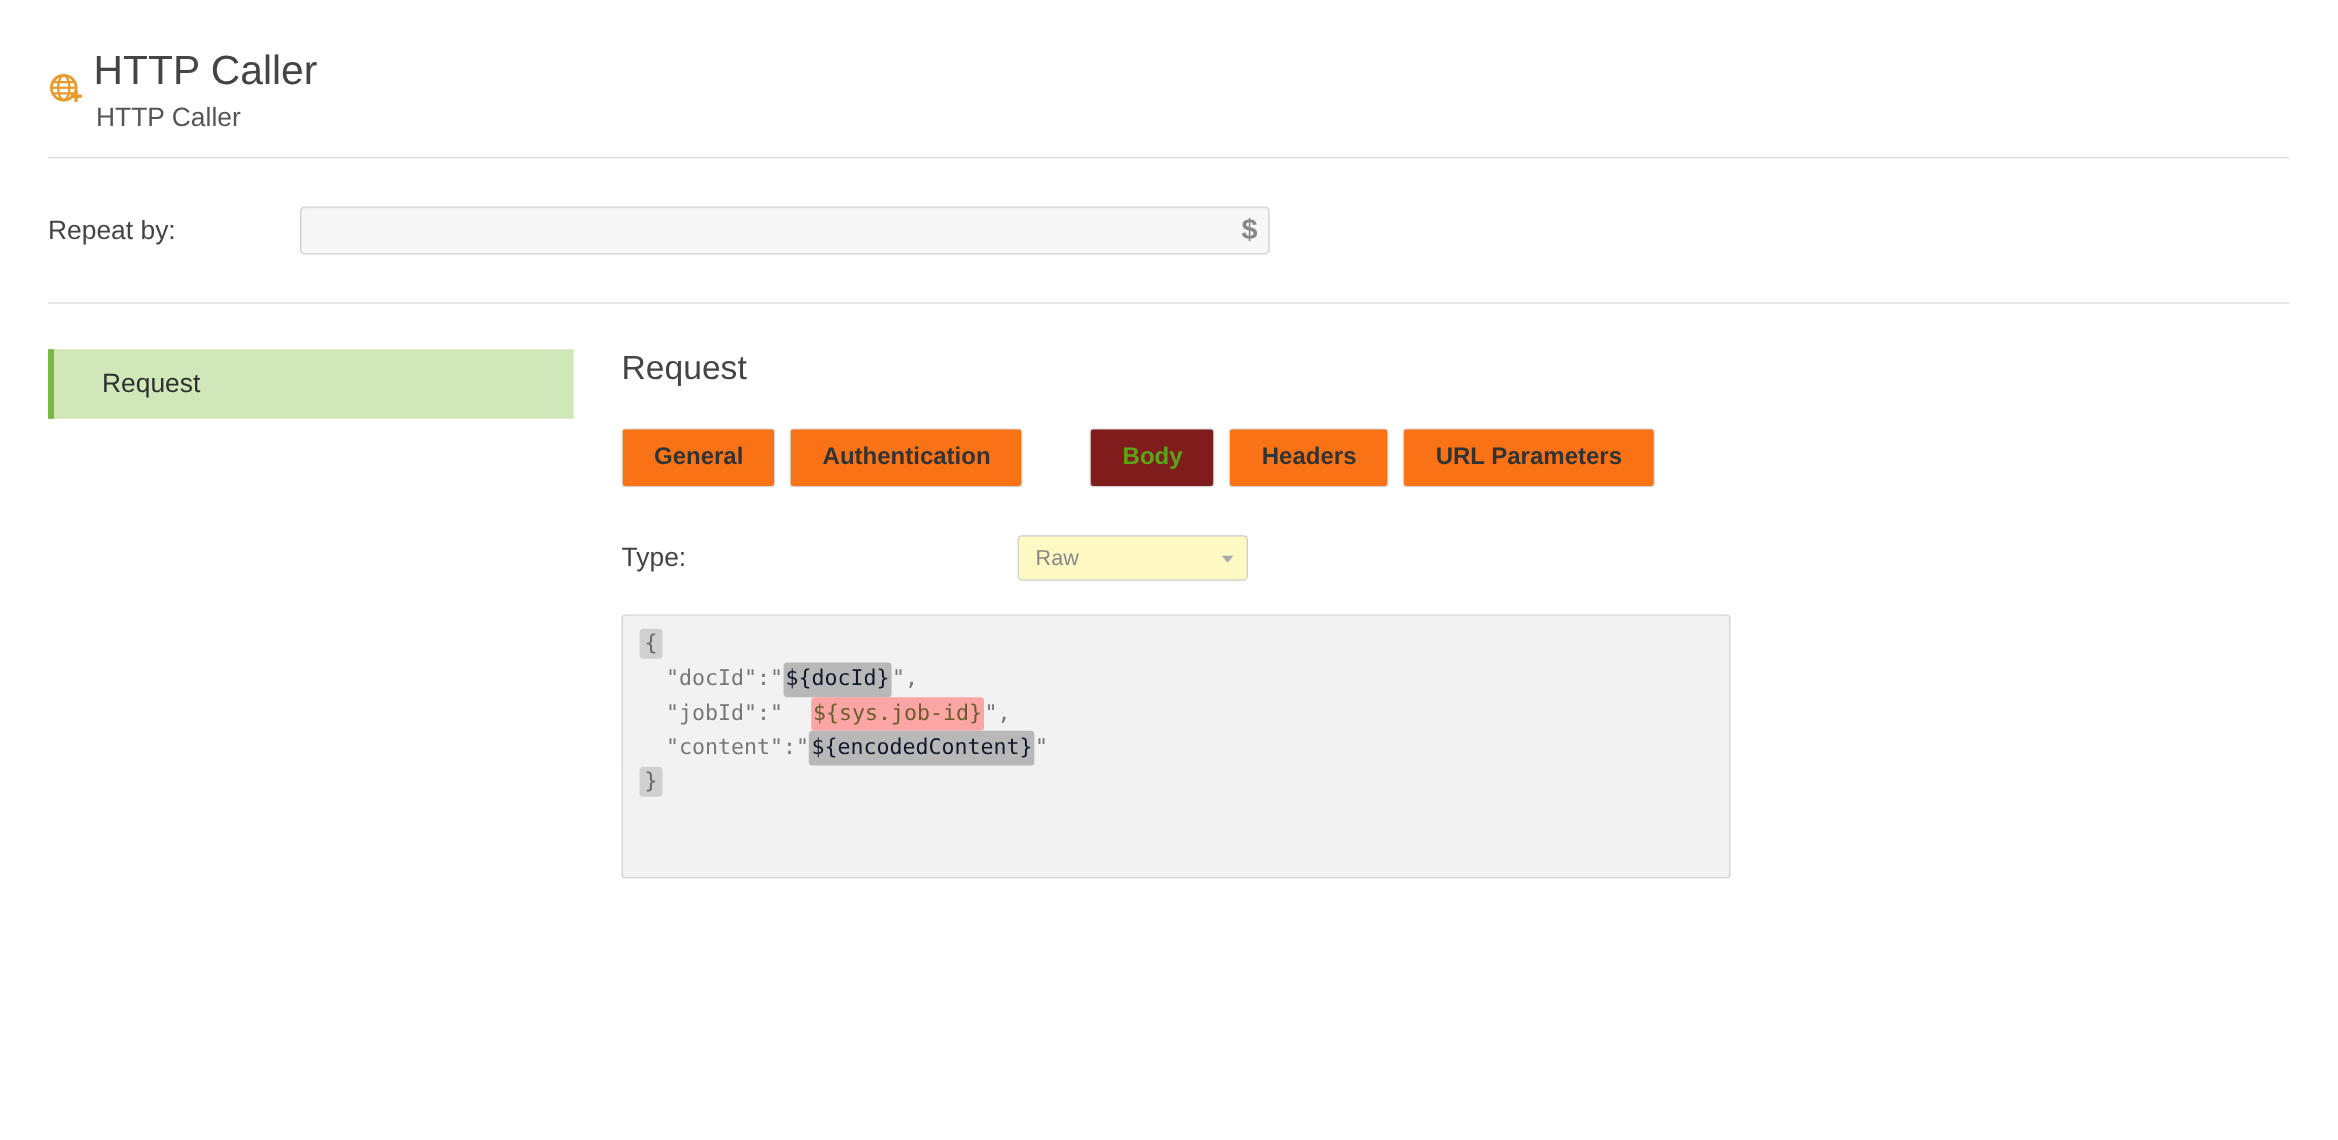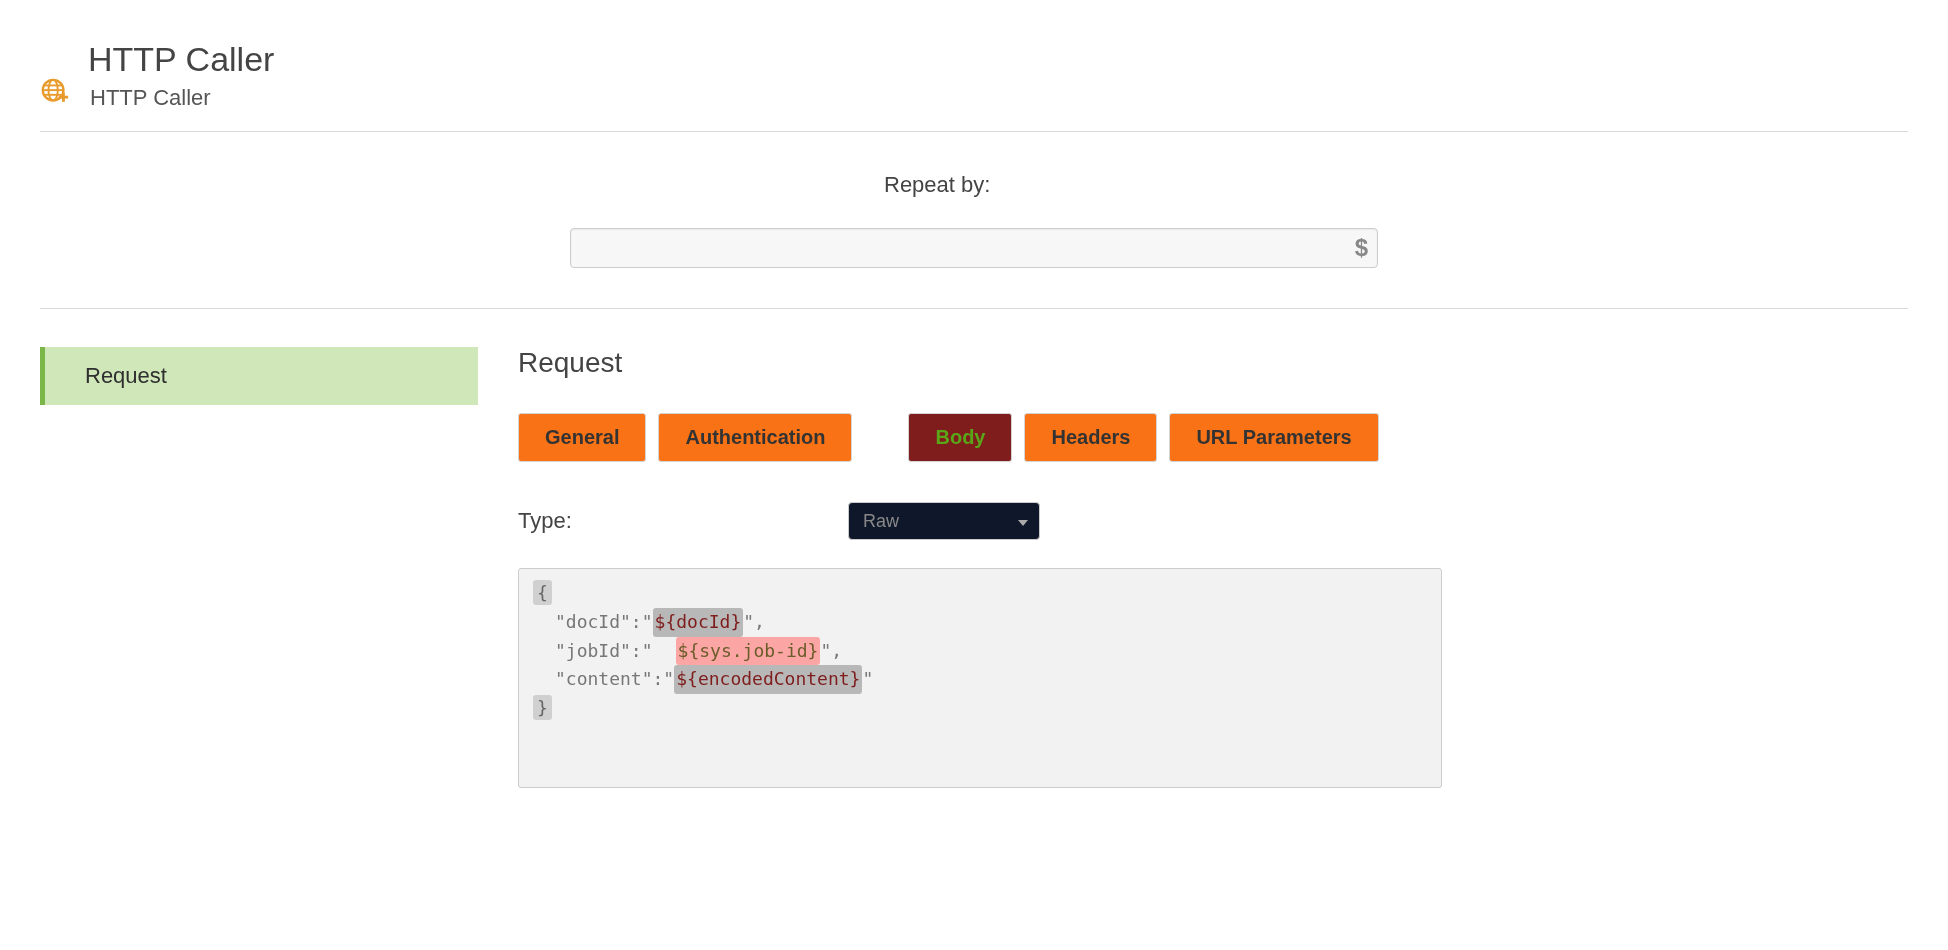--- a/index.html
+++ b/index.html
@@ -10,22 +10,22 @@
       font-size: 16px;
     }
     .page {
       padding: 40px 40px 0 40px;
       width: 1948px;
     }
 
     
     .header {
       display: flex;
-      align-items: flex-end;
-      gap: 18px;
+      align-items: center;
+      gap: 8px;
       padding-bottom: 20px;
       border-bottom: 1px solid #d9d9d9;
     }
     .header .icon-wrap {
       padding-top: 4px;
     }
     .header-titles {
       display: flex;
       flex-direction: column;
       gap: 6px;
@@ -42,21 +42,20 @@
       padding-left: 2px;
     }
 
     
     .repeat-row {
       display: flex;
       align-items: center;
       gap: 30px;
       padding: 40px 0 40px 0;
       border-bottom: 1px solid #d9d9d9;
-      flex-direction: column;
     }
     .repeat-label {
       font-size: 22px;
       color: #444;
       min-width: 180px;
     }
     .repeat-input-wrap {
       position: relative;
       width: 808px;
     }
@@ -155,21 +154,21 @@
     }
     .select-wrap {
       position: relative;
       width: 192px;
     }
     .type-select {
       width: 100%;
       height: 38px;
       border: 1px solid #ccc;
       border-radius: 4px;
-      background: #0f172a;
+      background: #fef9c3;
       font-size: 18px;
       color: #888;
       padding: 0 32px 0 14px;
       appearance: none;
       -webkit-appearance: none;
     }
     .select-caret {
       position: absolute;
       right: 12px;
       top: 50%;
@@ -201,21 +200,21 @@
       display: inline-block;
       background: #d0d0d0;
       color: #666;
       border-radius: 3px;
       padding: 0 4px;
       line-height: 1.4;
     }
     .var-chip {
       display: inline-block;
       background: #b8b8b8;
-      color: #7f1d1d;
+      color: #0f172a;
       border-radius: 3px;
       padding: 0 2px;
     }
     .var-chip.warn {
       background: #fca5a5;
       color: #6b5d2a;
       margin-left: 23px;
     }
     .indent { display:inline-block; width: 22px; }
   </style>

